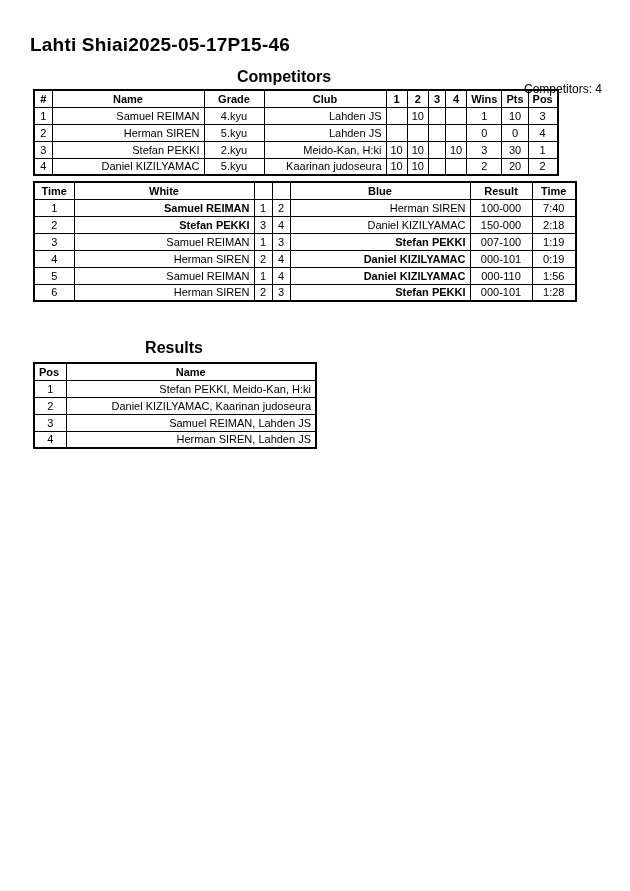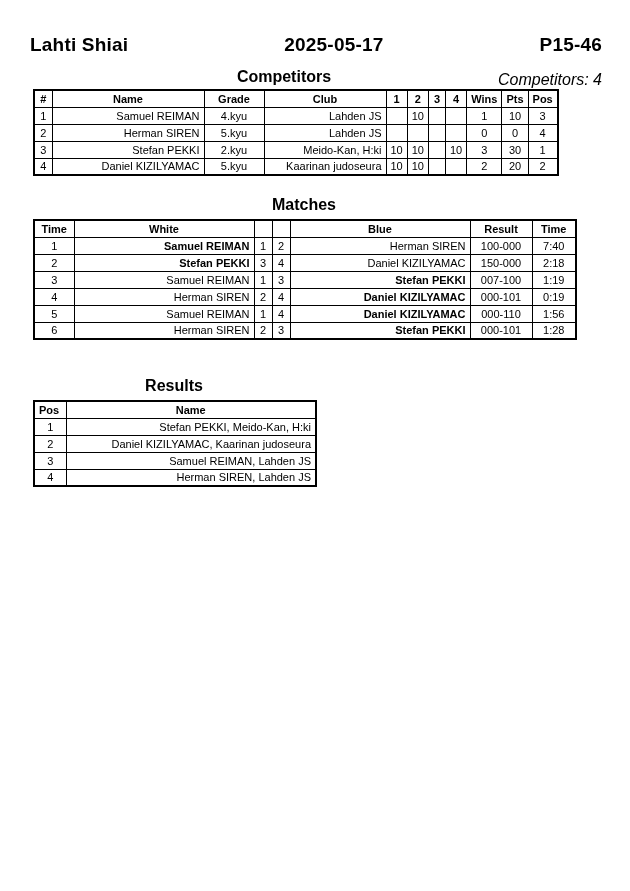--- a/index.html
+++ b/index.html
@@ -8,21 +8,21 @@
     width: 630px;
     height: 891px;
     background: #ffffff;
     color: #000000;
     font-family: "Liberation Sans", sans-serif;
     position: relative;
     overflow: hidden;
   }
   .title-row {
     display: flex;
-    justify-content: space-between;
+    justify-content: flex-start;
     align-items: baseline;
     margin: 34px 28px 0 30px;
     font-size: 19px;
     font-weight: bold;
     letter-spacing: 0.2px;
     white-space: nowrap;
   }
   .sub-row {
     position: relative;
     margin-top: 12px;
@@ -32,24 +32,23 @@
     font-size: 16px;
     font-weight: bold;
     text-align: center;
     margin-left: 33px;
   }
   .comp-heading   { width: 502px; }
   .match-heading  { width: 542px; margin-top: 20px; margin-bottom: 5px; }
   .res-heading    { width: 282px; margin-top: 37px; margin-bottom: 5px; }
   .comp-count {
     position: absolute;
-    top: 3px;
+    top: 14px;
     right: 28px;
-    font-size: 16px;
-    font-style: italic;
+    font-size: 12px;
   }
   table {
     border-collapse: collapse;
     table-layout: fixed;
     border: 2px solid #000000;
     margin-left: 33px;
     margin-top: 5px;
   }
   th, td {
     border: 1px solid #000000;
@@ -160,21 +159,20 @@
           <td class="c">10</td>
           <td class="c"></td>
           <td class="c"></td>
           <td class="c">2</td>
           <td class="c">20</td>
           <td class="c">2</td>
         </tr>
       </tbody>
   </table>
 
-  <div class="section-heading match-heading">Matches</div>
 
   <table class="matches-table">
     <colgroup>
       <col style="width:40px">
         <col style="width:180px">
         <col style="width:18px">
         <col style="width:18px">
       <col style="width:180px">
         <col style="width:62px">
         <col style="width:44px">

